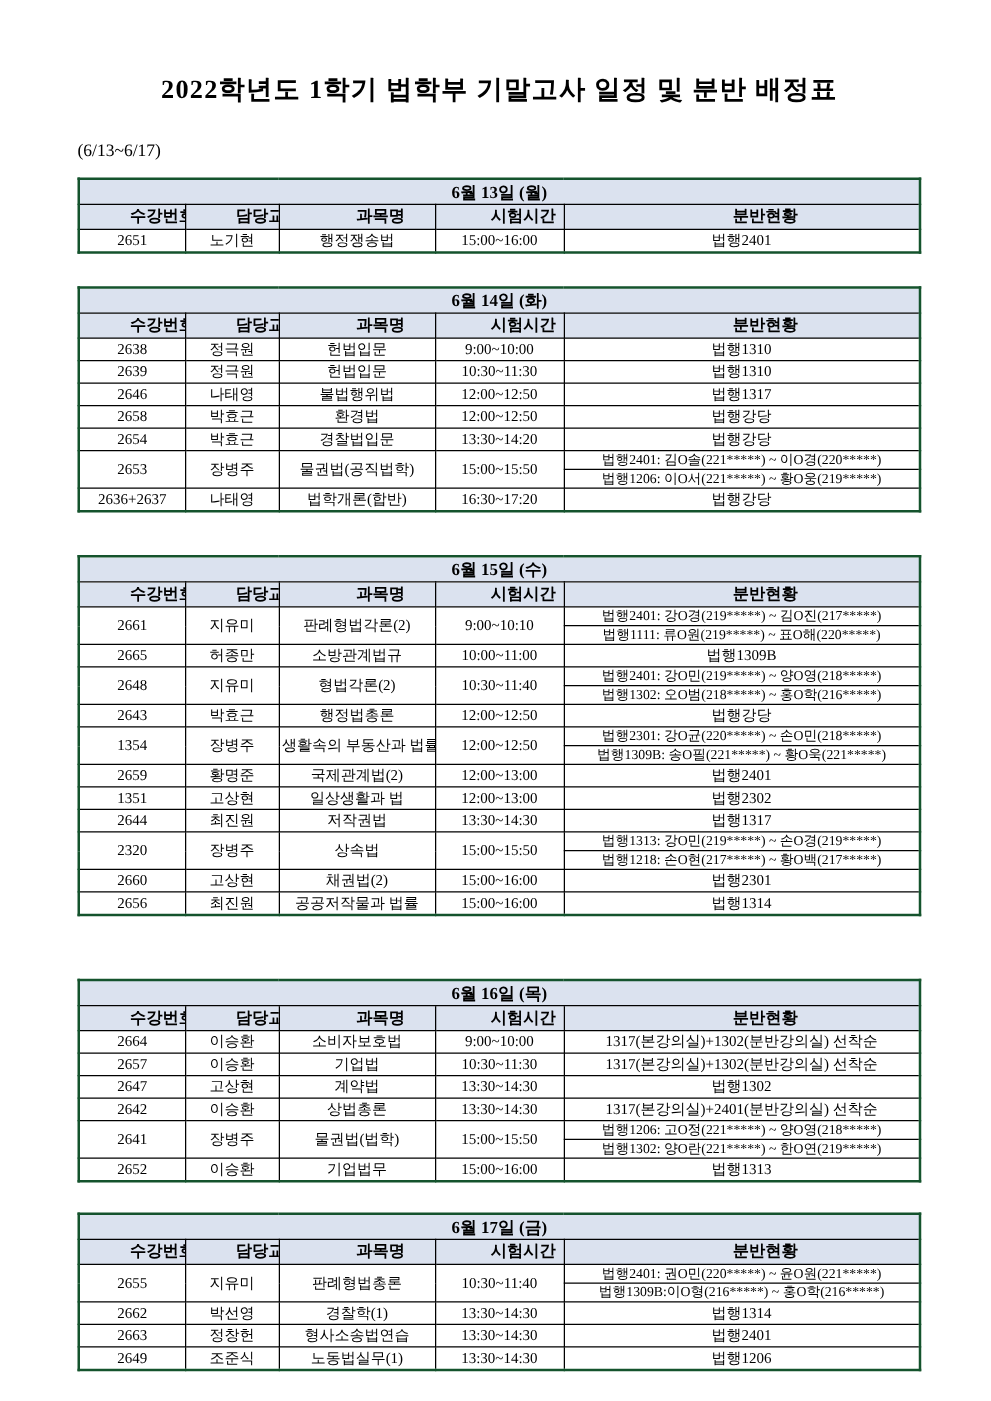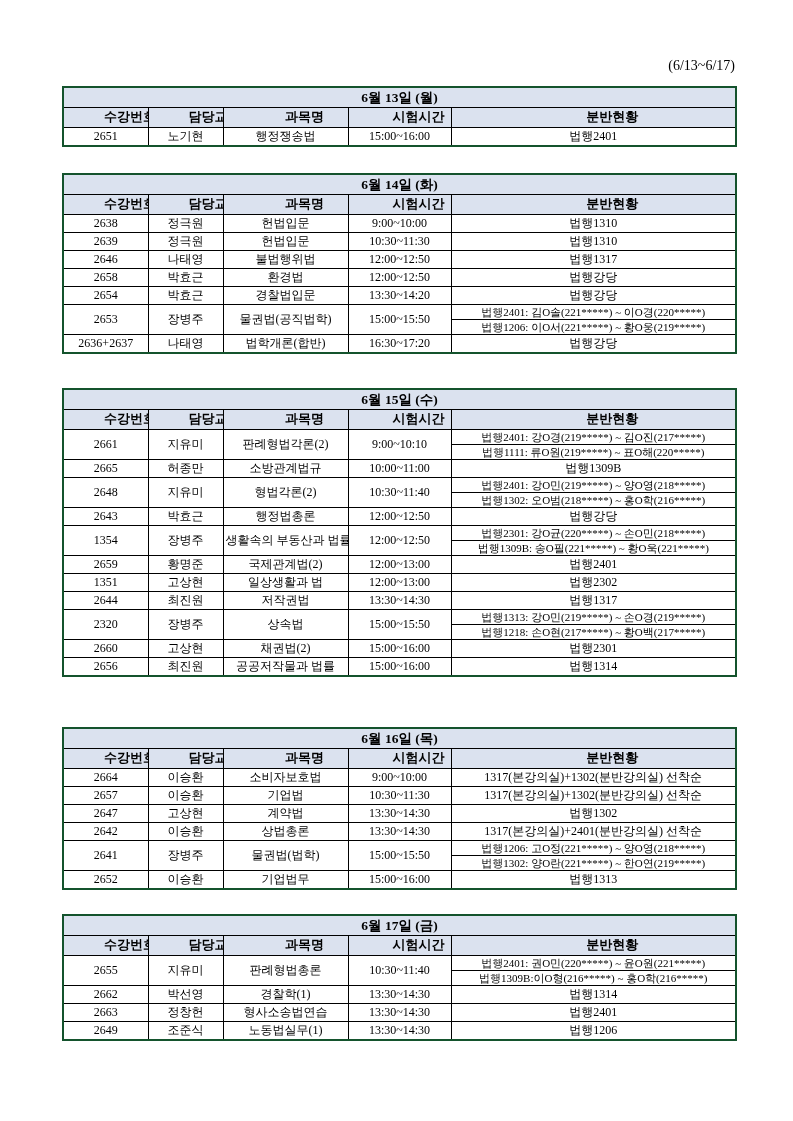--- a/index.html
+++ b/index.html
@@ -15,21 +15,20 @@
   .title {
     margin: 0;
     text-align: center;
     font-size: 21px;
     font-weight: bold;
     letter-spacing: 1px;
     line-height: 1.25;
     margin-bottom: 30px;
   }
   .date-range {
-    text-align: right;
     font-size: 14px;
     margin: 0 2px 12px 0;
   }
   table.day-table {
     border-collapse: collapse;
     table-layout: fixed;
     width: 673px;
     border: 2px solid #14532d;
   }
   table.day-table th, table.day-table td {
@@ -59,20 +58,21 @@
   col.c1 { width: 85px; }
   col.c2 { width: 75px; }
   col.c3 { width: 125px; }
   col.c4 { width: 103px; }
   col.c5 { width: 285px; }
 </style>
 </head>
 <body>
 
 <div class="page">
+  <h1 class="title">2022학년도 1학기 법학부 기말고사 일정 및 분반 배정표</h1>
   <div class="date-range">(6/13~6/17)</div>
   <div id="tables-root">
       <table class="day-table" style="margin-bottom: 26px;">
         <colgroup>
           <col class="c1">
           <col class="c2">
           <col class="c3">
           <col class="c4">
           <col class="c5">
         </colgroup>

